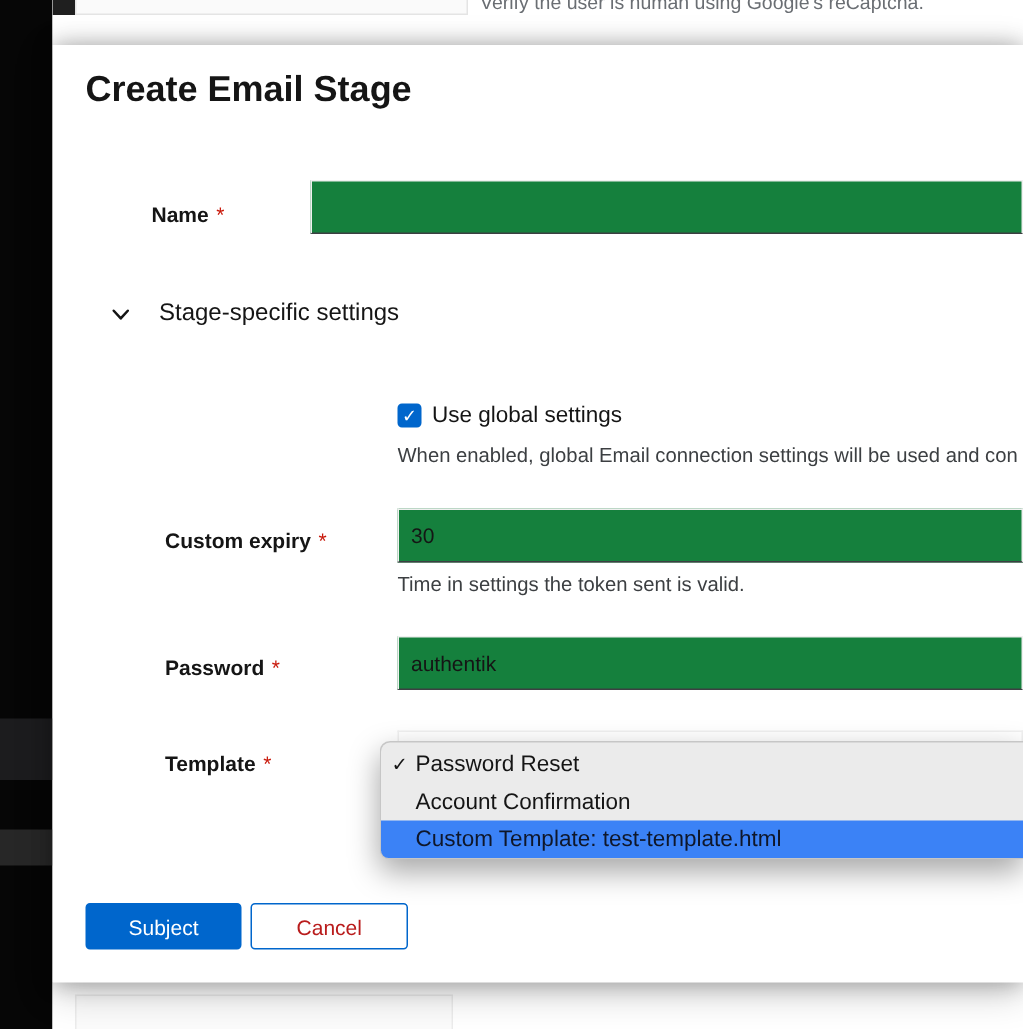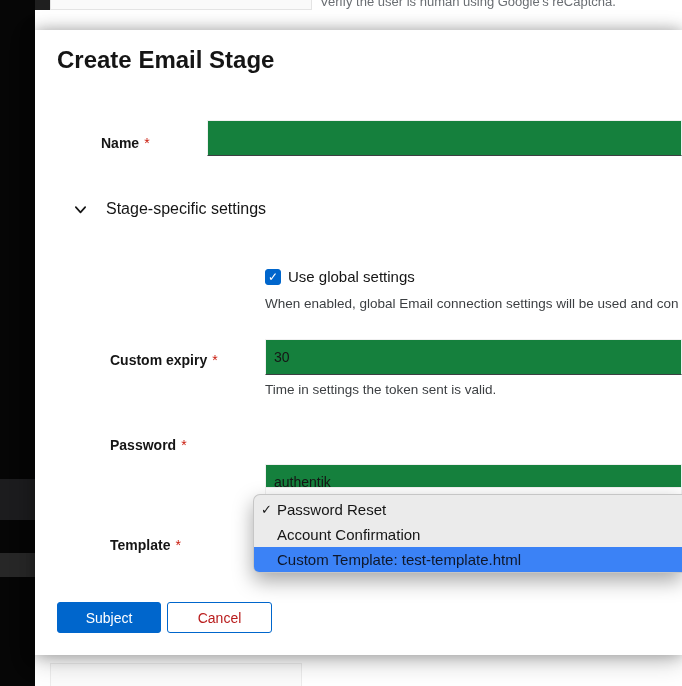--- a/index.html
+++ b/index.html
@@ -38,28 +38,28 @@
   .req { color: #c9190b; font-weight: 400; margin-left: 5px; }
 
   .pf-input {
     position: absolute; height: 36px; background: #15803d;
     border: 1px solid #f0f0f0; border-bottom: 1px solid #3c3f42;
     font-size: 14px; color: #151515; padding: 0 8px;
     font-family: inherit; outline: none;
   }
   .in-name     { left: 172px; top: 90px;  width: 475px; }
   .in-token    { left: 230px; top: 309px; width: 417px; }
-  .in-subject  { left: 230px; top: 394px; width: 417px; margin-top: 40px; }
+  .in-subject  { left: 230px; top: 394px; width: 417px; }
   .sel-template{ left: 230px; top: 457px; width: 417px; height: 36px; position: absolute;
                  background: #fff; border: 1px solid #f0f0f0; border-bottom: 1px solid #3c3f42; }
 
   .lbl-name     { left: 22px; top: 105px; padding-left: 44px; }
   .lbl-token    { left: 75px; top: 322px; }
   .lbl-subject  { left: 75px; top: 407px; }
-  .lbl-template { left: 75px; top: 471px; margin-top: 36px; }
+  .lbl-template { left: 75px; top: 471px; }
 
   .sect { position: absolute; left: 38px; top: 170px; display: flex; align-items: center; background: none; border: none; padding: 0; font-family: inherit; cursor: pointer; }
   .sect .chev { width: 15px; height: 15px; margin-right: 18px; display: inline-flex; }
   .sect .sect-label { font-size: 16px; color: #151515; }
 
   .cb { position: absolute; left: 230px; top: 239px; width: 16px; height: 16px;
         background: #0066cc; border: 1px solid #0066cc; border-radius: 3px;
         color: #fff; font-size: 12px; line-height: 14px; text-align: center; cursor: pointer; }
   .cb-label { position: absolute; left: 253px; top: 238px; font-size: 15px; color: #151515; cursor: pointer; }
   .help-global { position: absolute; left: 230px; top: 266px; width: 417px; font-size: 13.5px; color: #3c3f42; white-space: nowrap; overflow: hidden; }

